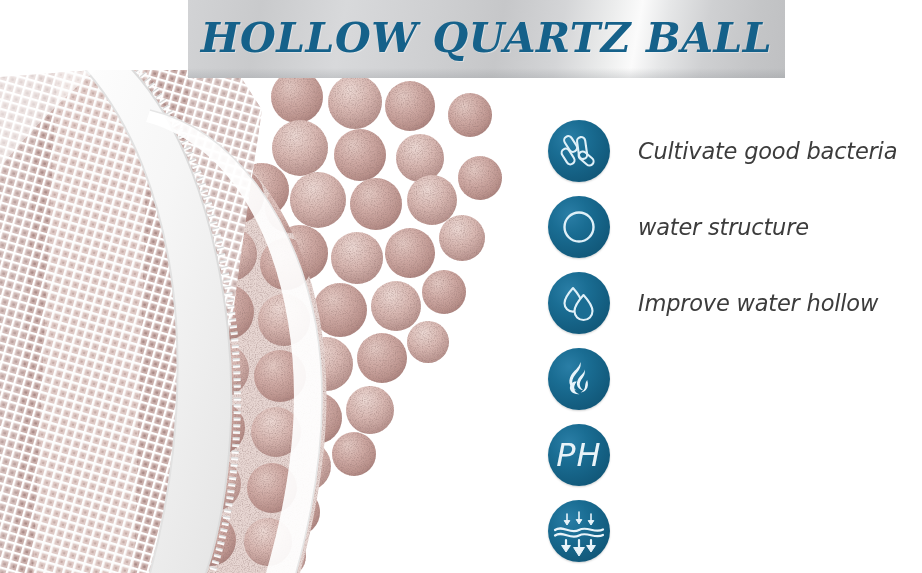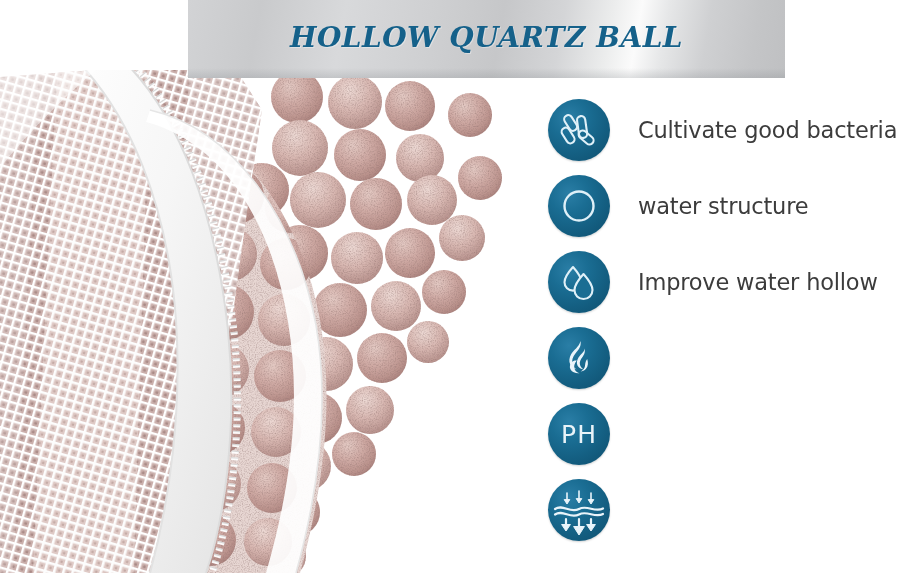--- a/index.html
+++ b/index.html
@@ -17,45 +17,45 @@
       #c6c7c9 52%, #d4d5d7 62%, #eceded 70%, #fbfbfb 74.5%,
       #e6e7e8 79%, #cfd0d2 86%, #c4c5c7 94%, #bfc0c2 100%);
     display:flex;align-items:center;justify-content:center;overflow:hidden;
   }
   #title-banner::after{
     content:"";position:absolute;left:0;right:0;bottom:0;height:10px;
     background:linear-gradient(to bottom,rgba(255,255,255,0),rgba(120,125,130,.22));
   }
   #title-text{
     font-family:"DejaVu Serif","Liberation Serif",serif;
-    font-weight:700;font-style:italic;font-size:28px;letter-spacing:.5px;
+    font-weight:700;font-style:italic;font-size:41px;letter-spacing:.5px;
     color:#15618a;white-space:nowrap;line-height:1;
     transform:translateY(-1px);
     text-shadow:1px 1px 0 rgba(255,255,255,.35);
   }
 
   
   #photo{position:absolute;left:0;top:70px;width:540px;height:503px;overflow:hidden;background:#fff;}
   #photo svg{display:block;}
 
   
-  #features{position:absolute;left:548px;top:92px;width:374px;}
+  #features{position:absolute;left:548px;top:113px;width:374px;font-style:italic;}
   .feature-row{
     position:relative;height:76px;display:flex;align-items:center;
   }
   .feature-icon{
     width:62px;height:62px;border-radius:50%;flex:0 0 62px;
     background:radial-gradient(circle at 34% 30%,#2a7ea6 0%,#1a6d93 32%,#145f82 62%,#0e4e6d 100%);
     box-shadow:0 1px 2px rgba(0,0,0,.18);
     display:flex;align-items:center;justify-content:center;position:relative;overflow:hidden;
   }
   .feature-icon svg{display:block;}
   .ph-text{
     font-family:"DejaVu Sans","Liberation Sans",sans-serif;
-    font-size:25px;color:#e9f3f8;letter-spacing:1px;font-weight:400;line-height:1;
+    font-size:32px;color:#e9f3f8;letter-spacing:1px;font-weight:400;line-height:1;
   }
   .feature-label{
     margin-left:28px;font-size:22.5px;color:#3c3c3c;
     font-family:"DejaVu Sans","Liberation Sans",sans-serif;
     white-space:nowrap;letter-spacing:-.2px;
   }
 </style>
 </head>
 <body>
 

